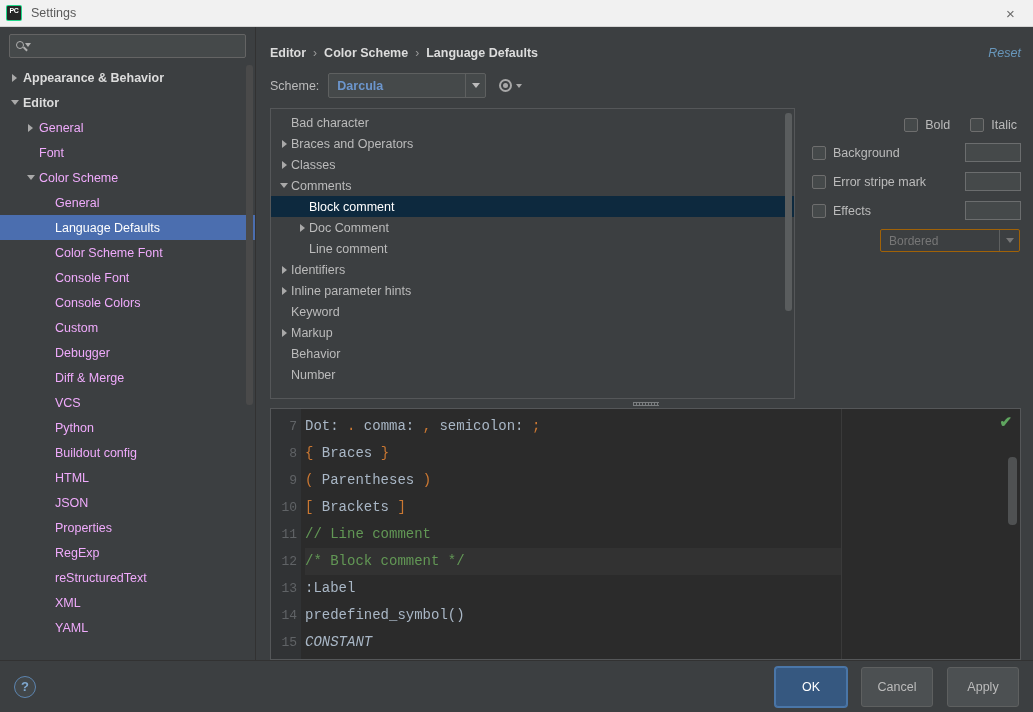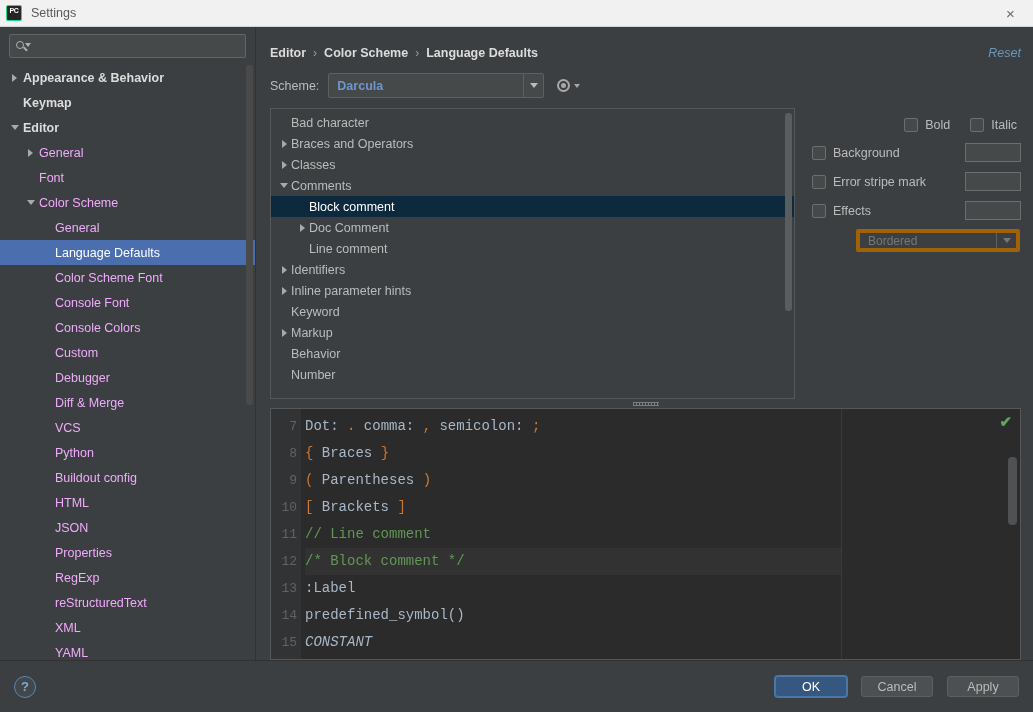--- a/index.html
+++ b/index.html
@@ -101,21 +101,21 @@
     height: 30px; display: flex; align-items: center; padding: 12px 12px 0 14px; flex: 0 0 40px;
   }
   .crumb { font-size: 12.5px; font-weight: bold; color: #dcdcdc; }
   .crumb-sep { margin: 0 7px; color: #9a9a9a; font-size: 12px; font-weight: normal; }
   .crumb-spacer { flex: 1; }
   .reset-link { color: #6897bb; font-size: 12.5px; font-style: italic; }
 
   .scheme-row { display: flex; align-items: center; padding: 6px 14px 10px 14px; flex: 0 0 auto; }
   .scheme-label { font-size: 12.5px; color: #bbbbbb; margin-right: 9px; }
   .combo {
-    width: 216px; height: 25px; background: #45494a; border: 1px solid #5e6060;
+    width: 158px; height: 25px; background: #45494a; border: 1px solid #5e6060;
     display: flex; align-items: center; border-radius: 2px;
   }
   .combo-value {
     flex: 1; padding-left: 8px; font-size: 12.5px; font-weight: bold;
     color: #6c96cd; white-space: nowrap; overflow: hidden;
   }
   .combo-arrow {
     width: 20px; flex: 0 0 20px; height: 100%; display: flex; align-items: center;
     justify-content: center; border-left: 1px solid #5e6060;
   }
@@ -184,21 +184,21 @@
   .prop-row { display: flex; align-items: center; height: 29px; }
   .prop-left { flex: 1; display: flex; align-items: center; }
   .swatch {
     width: 56px; height: 19px; border: 1px solid #6b6d6e; background: #45494a;
     display: flex; align-items: center; justify-content: center;
     font-size: 10.5px; font-family: "Liberation Sans", sans-serif;
   }
   .swatch.filled { border-color: #1f7a3a; }
   .effects-row { display: flex; justify-content: flex-end; padding-top: 4px; padding-right: 1px; }
   .effect-combo {
-    width: 164px; height: 23px; background: #3c3f41; border: 4px solid #a16207;
+    width: 140px; height: 23px; background: #3c3f41; border: 1px solid #a16207;
     display: flex; align-items: center; border-radius: 2px;
   }
   .effect-combo .combo-value { color: #777777; font-weight: normal; font-size: 12px; }
   .effect-combo .combo-arrow::before { border-top-color: #777777; }
 
   
   .splitter {
     height: 9px; flex: 0 0 9px; display: flex; align-items: center; justify-content: center;
     margin: 0 12px 0 14px;
   }
@@ -241,21 +241,21 @@
     height: 52px; flex: 0 0 52px; border-top: 1px solid #323232;
     display: flex; align-items: center; padding: 0 14px;
   }
   .help-btn {
     width: 22px; height: 22px; border-radius: 50%; border: 1.5px solid #5d85b0;
     color: #7fa8d0; display: flex; align-items: center; justify-content: center;
     font-size: 13px; font-weight: bold; background: #42474a;
   }
   .footer-spacer { flex: 1; }
   .btn {
-    min-width: 72px; height: 21px; margin-left: 14px; padding: 0 14px;
+    min-width: 72px; height: 40px; margin-left: 14px; padding: 0 14px;
     background: #4c5052; border: 1px solid #5e6060; border-radius: 3px;
     color: #bbbbbb; font-size: 12.5px; display: flex; align-items: center; justify-content: center;
   }
   .btn.primary {
     background: #365880; border-color: #4a76a8; color: #ffffff;
     box-shadow: 0 0 0 1px #4a76a8;
   }
 </style>
 </head>
 <body>
@@ -281,24 +281,20 @@
               <span class="handle"></span>
               <span class="tri"></span>
           </span>
           <input class="search-input" type="text" placeholder="" style="">
         </div>
       </div>
       <div class="tree" id="sidebar-tree">
           <div class="tree-item bold" style="padding-left: 8px;">
             <span class="arrow right"></span>
             <span class="tree-label">Appearance &amp; Behavior</span>
-          </div>
-          <div class="tree-item bold" style="padding-left: 8px;">
-            <span class="arrow none"></span>
-            <span class="tree-label">Keymap</span>
           </div>
           <div class="tree-item bold" style="padding-left: 8px;">
             <span class="arrow down"></span>
             <span class="tree-label">Editor</span>
           </div>
           <div class="tree-item" style="padding-left: 24px;">
             <span class="arrow right"></span>
             <span class="tree-label">General</span>
           </div>
           <div class="tree-item" style="padding-left: 24px;">

